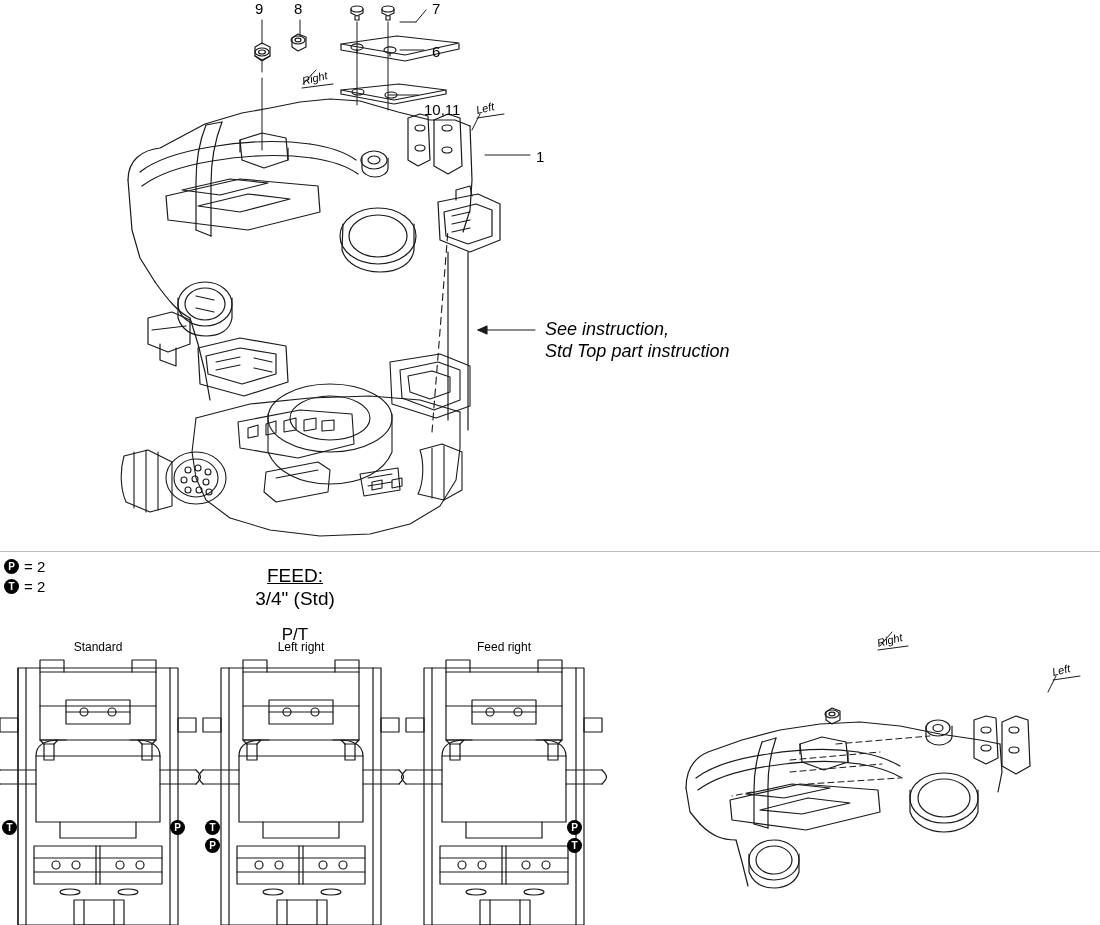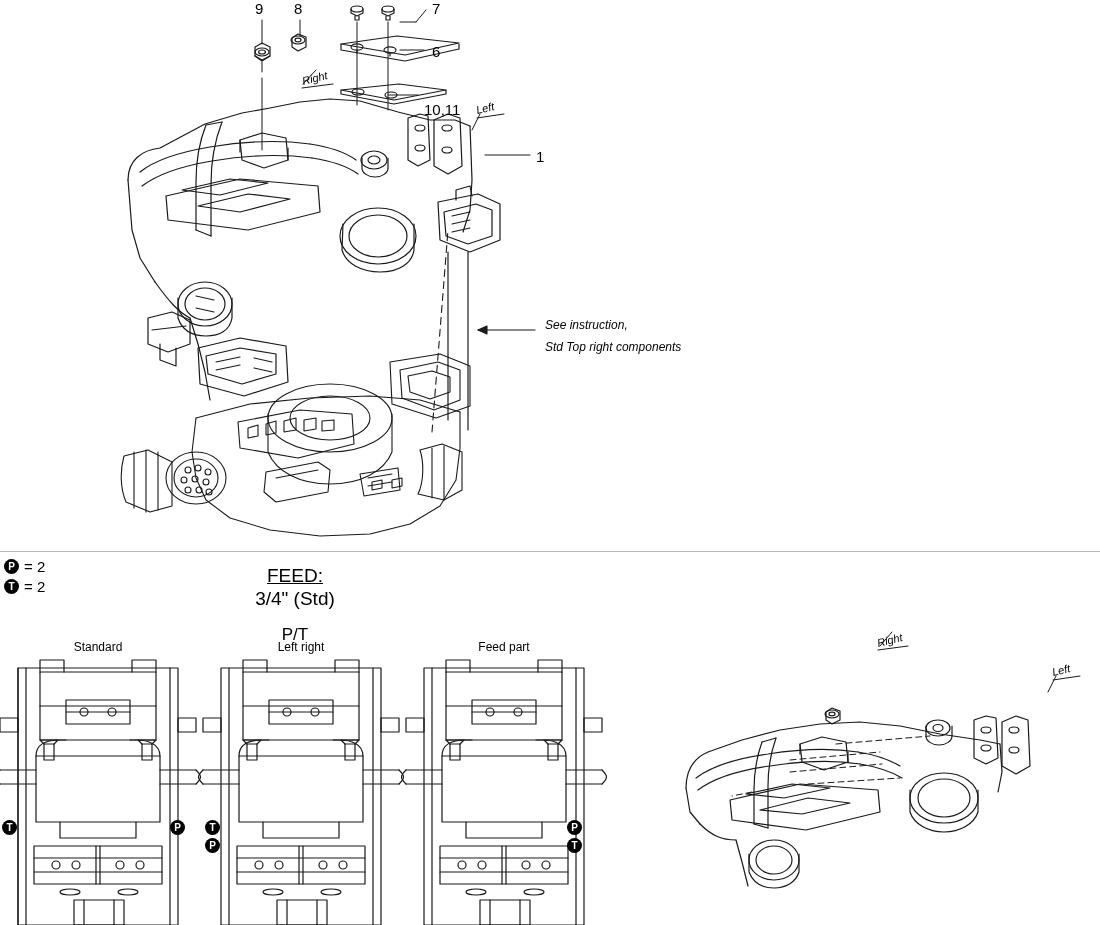--- a/index.html
+++ b/index.html
@@ -30,21 +30,21 @@
   .lbl {
     position: absolute;
     font-family: "Liberation Sans", sans-serif;
     font-size: 15px;
     color: #000;
     white-space: nowrap;
     line-height: 1.15;
   }
   .lbl.small { font-size: 12px; }
   .lbl.tiny { font-size: 11px; }
-  .lbl.ital { font-style: italic; font-size: 12px; }
+  .lbl.ital { font-style: italic; font-size: 18px; }
   .lbl.big { font-size: 19px; }
   .lbl.mid { font-size: 17px; }
   .lbl.ctr { text-align: center; }
   .divider {
     position: absolute;
     left: 0;
     width: 1100px;
     height: 1px;
     background: #b9b9b9;
   }
@@ -461,40 +461,40 @@
   <div class="lbl" style="left:294px; top:0px;">8</div>
   <div class="lbl" style="left:432px; top:0px;">7</div>
   <div class="lbl" style="left:432px; top:43px;">6</div>
   <div class="lbl" style="left:424px; top:86px;margin-top:15px;">10,11</div>
   <div class="lbl" style="left:536px; top:148px;">1</div>
 
   <div class="lbl tiny" style="left:302px; top:72px; transform:rotate(-14deg); font-style:italic;">Right</div>
   <div class="lbl tiny" style="left:476px; top:102px; transform:rotate(-14deg); font-style:italic;">Left</div>
 
   <div class="lbl ital" style="left:545px; top:319px;">See instruction,</div>
-  <div class="lbl ital" style="left:545px; top:341px;">Std Top right components</div>
+  <div class="lbl ital" style="left:545px; top:341px;">Std Top part instruction</div>
 
   <div class="portlegend" style="left:4px; top:556px;">
     <div class="portrow">
       <span class="portdot">P</span>
       <span>= 2</span>
     </div>
     <div class="portrow">
       <span class="portdot">T</span>
       <span>= 2</span>
     </div>
   </div>
 
   <div class="lbl big ctr" style="left:210px; top:565px; width:170px;text-decoration:underline;">FEED:</div>
   <div class="lbl big ctr" style="left:210px; top:588px; width:170px;">3/4" (Std)</div>
   <div class="lbl mid ctr" style="left:210px; top:625px; width:170px;">P/T</div>
 
   <div class="lbl small ctr" style="left:34px; top:641px; width:128px;">Standard</div>
   <div class="lbl small ctr" style="left:237px; top:641px; width:128px;">Left right</div>
-  <div class="lbl small ctr" style="left:440px; top:641px; width:128px;">Feed part</div>
+  <div class="lbl small ctr" style="left:440px; top:641px; width:128px;">Feed right</div>
 
   <div class="mark" style="left:2px;  top:820px;">T</div>
   <div class="mark" style="left:170px;top:820px;">P</div>
 
   <div class="mark" style="left:205px;top:820px;">T</div>
   <div class="mark" style="left:205px;top:838px;">P</div>
 
   <div class="mark" style="left:567px;top:820px;">P</div>
   <div class="mark" style="left:567px;top:838px;">T</div>
 

